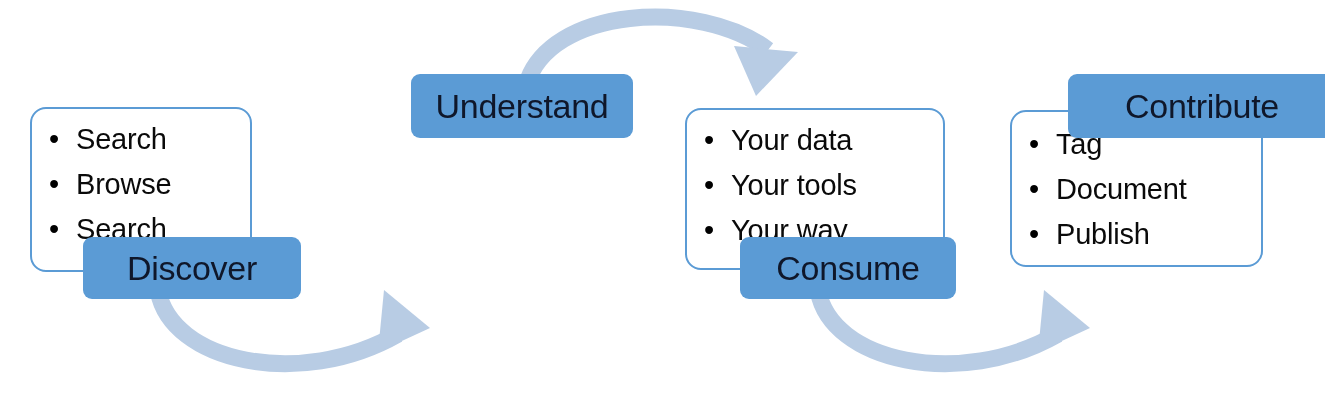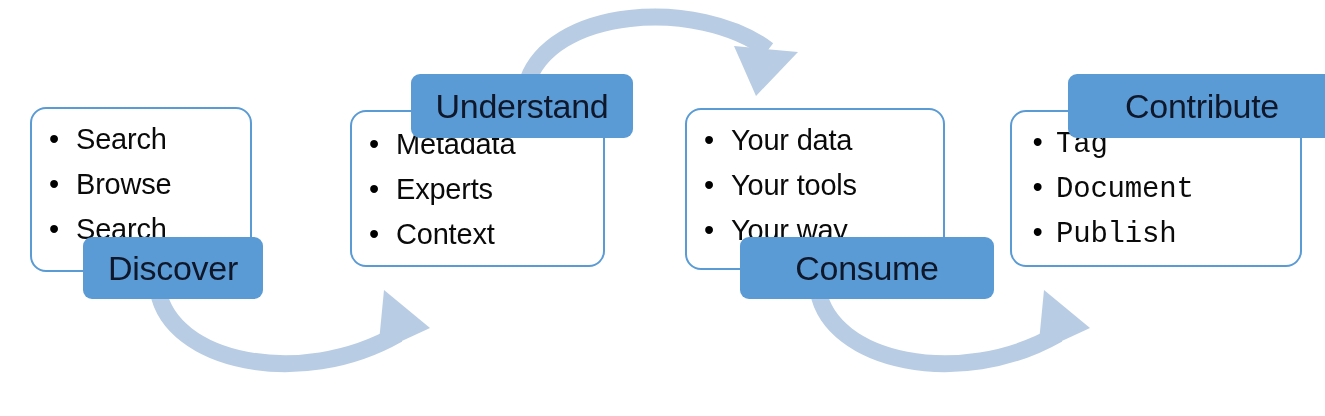--- a/index.html
+++ b/index.html
@@ -123,41 +123,34 @@
     <polygon points="234,8 280,46 228,70" fill="#B8CCE4"></polygon>
   </svg>
 
   <div class="panel" style="left:30px; top:107px; width:222px; height:165px;">
     <ul class="panel-list" style="top:8px;">
       <li>Search</li>
       <li>Browse</li>
       <li>Search</li>
     </ul>
   </div>
-  <div class="tab" style="left:83px; top:237px; width:180px; height:62px;">Discover</div>
+  <div class="tab" style="left:83px; top:237px; width:218px; height:62px;">Discover</div>
 
-  <div class="panel" style="left:350px; top:110px; width:255px; height:157px;">
-    <ul class="panel-list" style="top:10px;">
-      <li>Metadata</li>
-      <li>Experts</li>
-      <li>Context</li>
-    </ul>
-  </div>
   <div class="tab" style="left:411px; top:74px; width:222px; height:64px;">Understand</div>
 
   <div class="panel" style="left:685px; top:108px; width:260px; height:162px;">
     <ul class="panel-list" style="top:8px;">
       <li>Your data</li>
       <li>Your tools</li>
       <li>Your way</li>
     </ul>
   </div>
-  <div class="tab" style="left:740px; top:237px; width:254px; height:62px;">Consume</div>
+  <div class="tab" style="left:740px; top:237px; width:216px; height:62px;">Consume</div>
 
-  <div class="panel" style="left:1010px; top:110px; width:292px; height:157px;font-family:Liberation Mono, monospace;">
+  <div class="panel" style="left:1010px; top:110px; width:253px; height:157px;">
     <ul class="panel-list" style="top:10px;">
       <li>Tag</li>
       <li>Document</li>
       <li>Publish</li>
     </ul>
   </div>
   <div class="tab" style="left:1068px; top:74px; width:268px; height:64px;text-align:right;">Contribute</div>
 
 </div>
 

